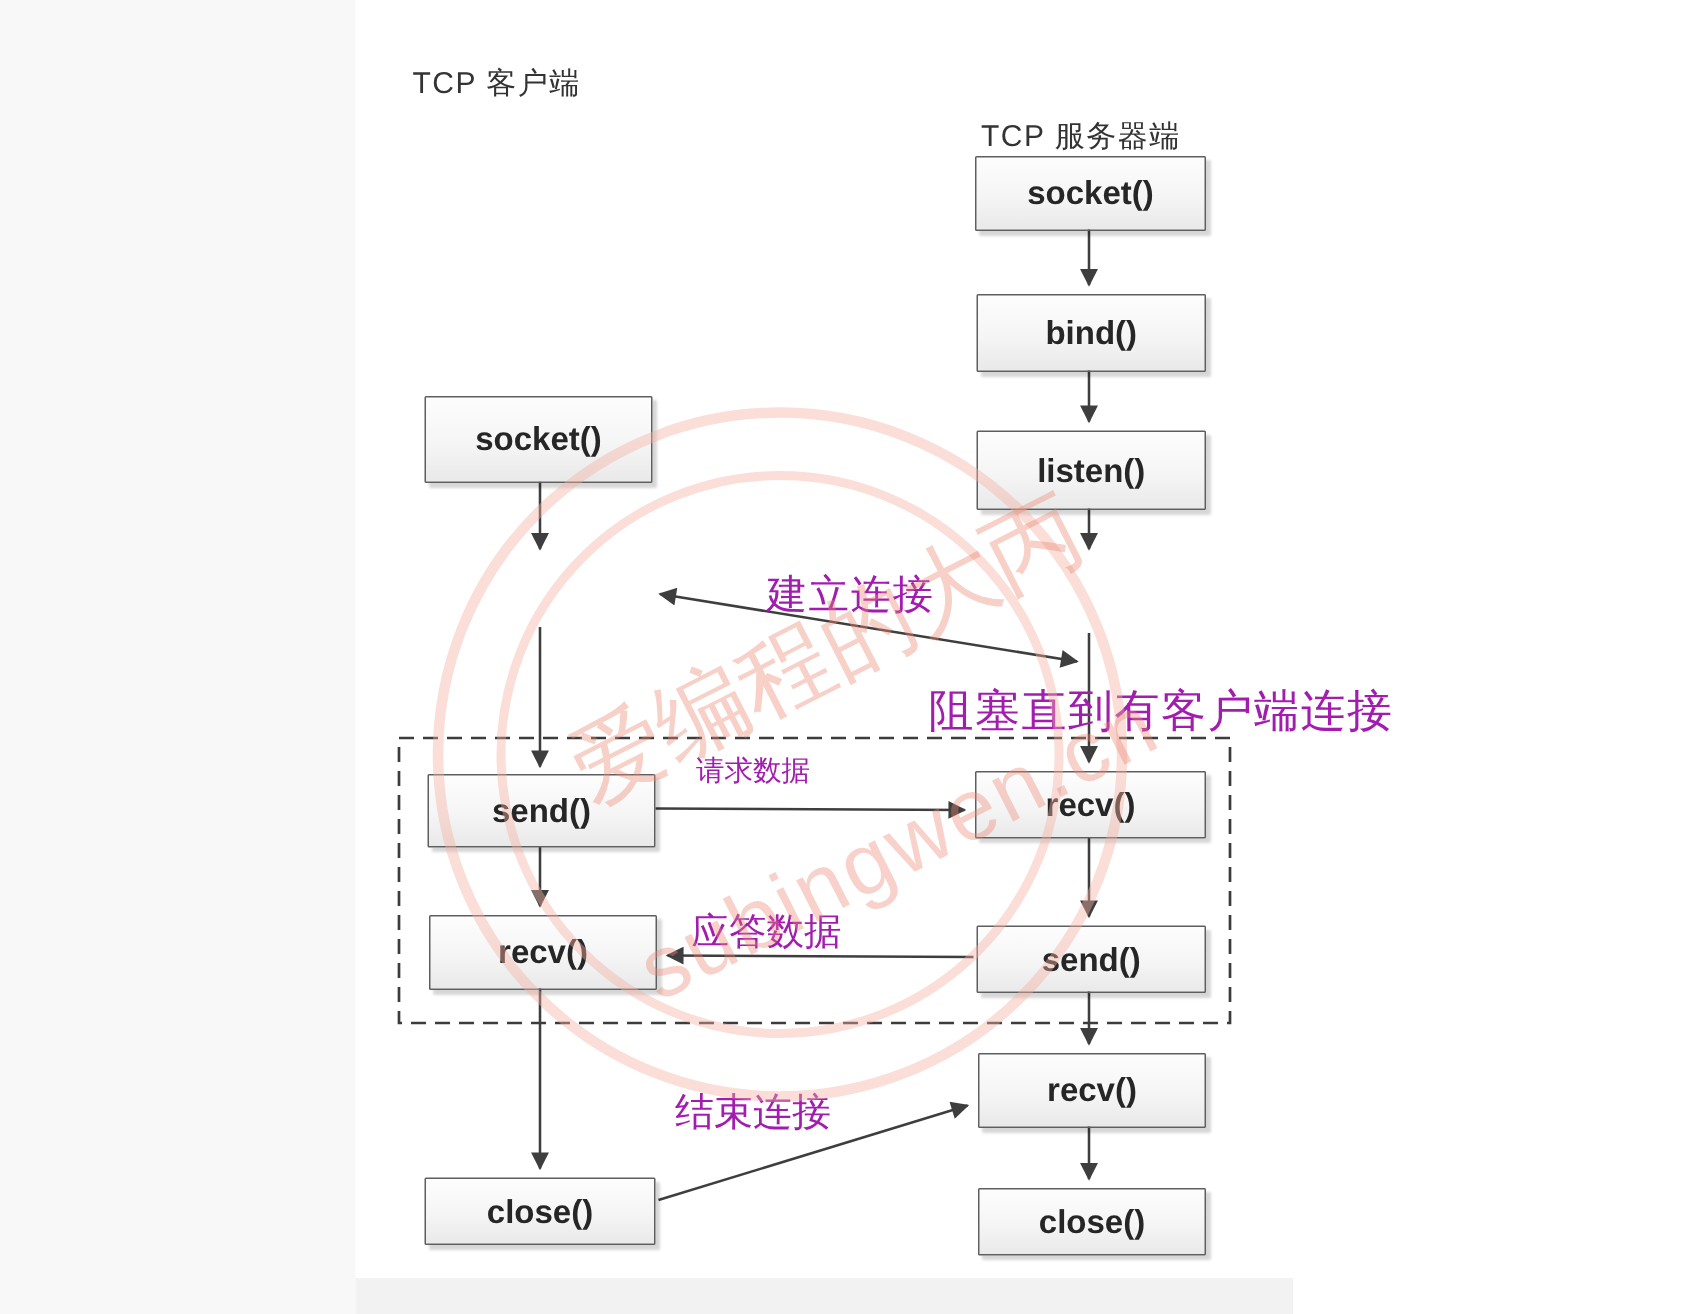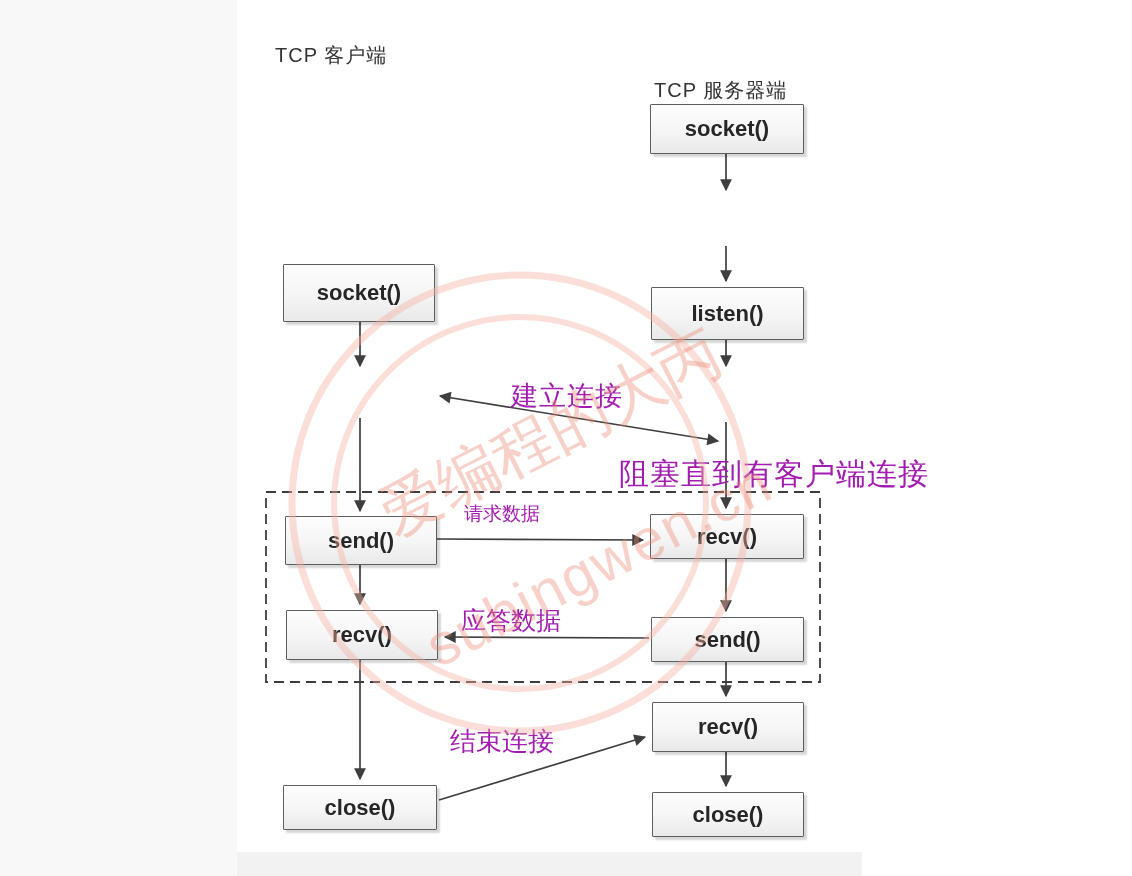--- a/index.html
+++ b/index.html
@@ -98,20 +98,21 @@
 
   <div class="hdr" id="hdr-client">TCP 客户端</div>
   <div class="hdr" id="hdr-server">TCP 服务器端</div>
 
   <div class="box" id="b-c-socket">socket()</div>
   <div class="box" id="b-c-send">send()</div>
   <div class="box" id="b-c-recv">recv()</div>
   <div class="box" id="b-c-close">close()</div>
 
   <div class="box" id="b-s-socket">socket()</div>
+  <div class="box" id="b-s-bind">bind()</div>
   <div class="box" id="b-s-listen">listen()</div>
   <div class="box" id="b-s-recv1">recv()</div>
   <div class="box" id="b-s-send">send()</div>
   <div class="box" id="b-s-recv2">recv()</div>
   <div class="box" id="b-s-close">close()</div>
 
   <div class="lbl" id="lbl-establish">建立连接</div>
   <div class="lbl" id="lbl-block">阻塞直到有客户端连接</div>
   <div class="lbl" id="lbl-request">请求数据</div>
   <div class="lbl" id="lbl-response">应答数据</div>

